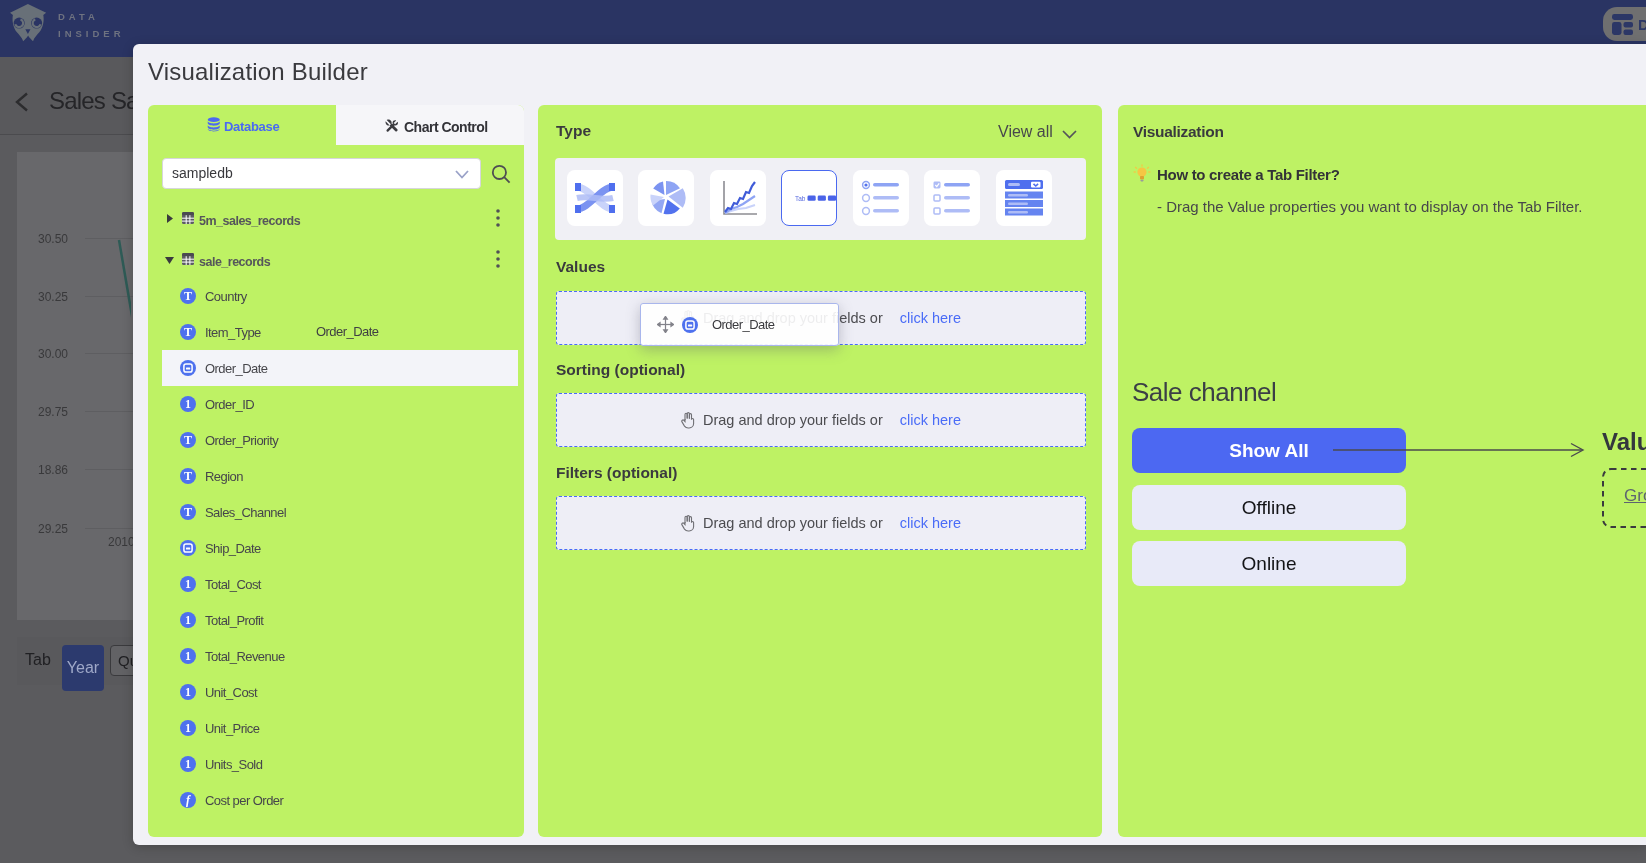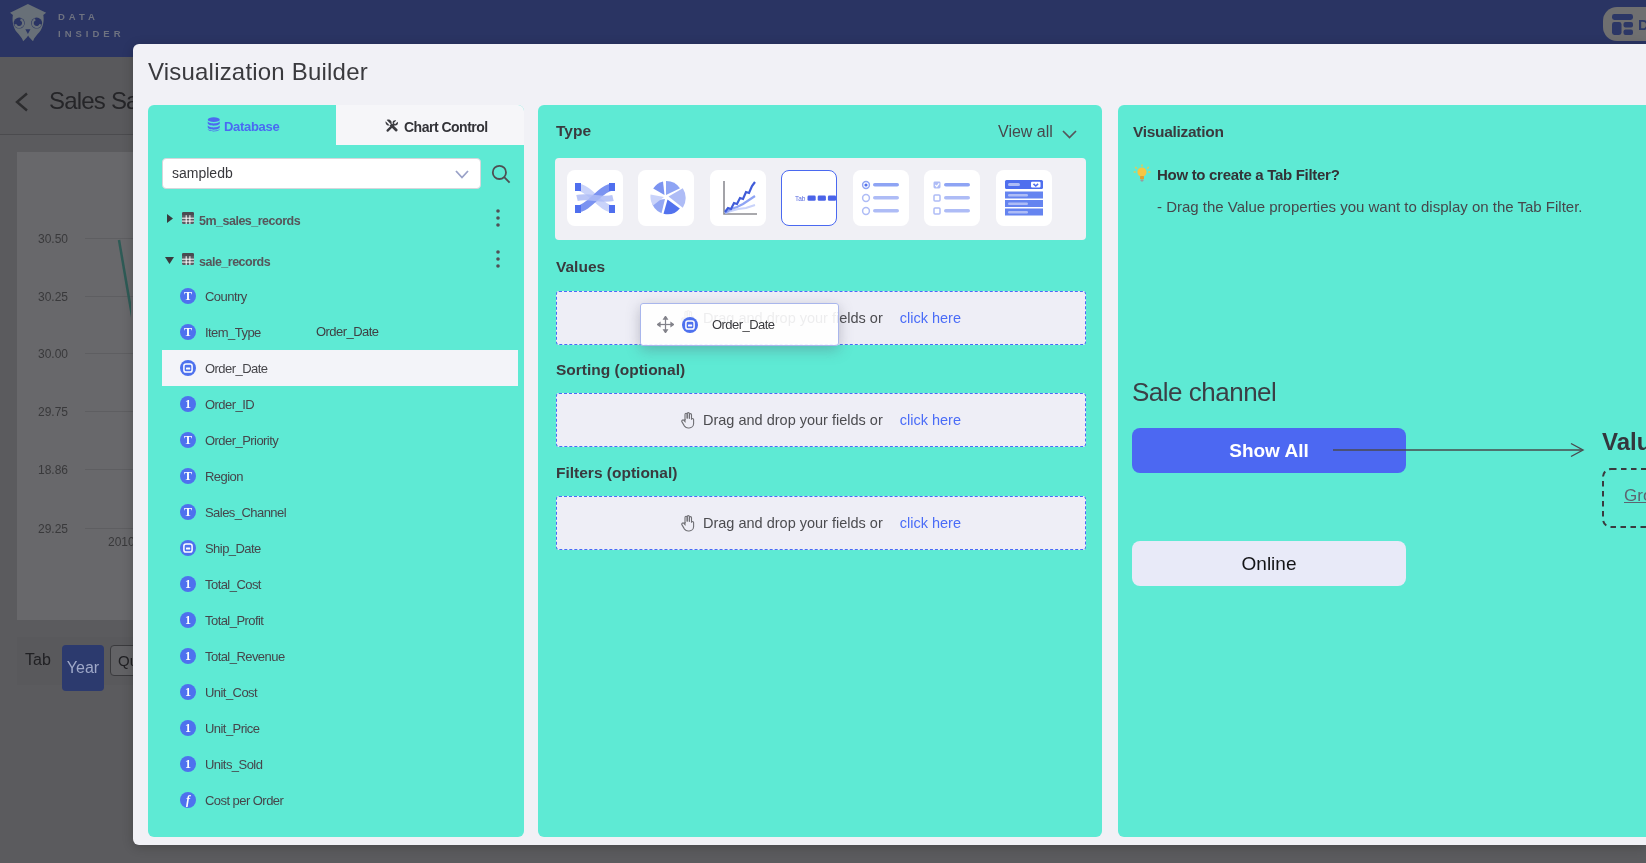--- a/index.html
+++ b/index.html
@@ -10,21 +10,21 @@
   .nav{position:absolute;top:0;left:0;width:1646px;height:57px;background:#2a3463}
   
   .bgtitle{position:absolute;top:57px;left:0;width:1646px;height:77px;background:#59595c;border-bottom:1px solid #4b4b4e}
   .bgchart{position:absolute;left:17px;top:152px;width:300px;height:468px;background:#68686b}
   .ylab{position:absolute;width:50px;text-align:right;font-size:12px;color:#39393b}
   .gline{position:absolute;height:1px;background:#5e5e61}
   .bgtabs{position:absolute;left:17px;top:637px;width:300px;height:48px;background:#59595c}
   
   .modal{position:absolute;left:133px;top:44px;width:1513px;height:801px;background:#f1f1f6;
          border-radius:6px 0 0 6px;box-shadow:0 2px 11px rgba(0,0,0,.22)}
-  .card{position:absolute;background:#5eead4;border-radius:6px;top:61px;bottom:8px}
+  .card{position:absolute;background:#bef264;border-radius:6px;top:61px;bottom:8px}
   .cardL{left:15px;width:376px}
   .cardM{left:405px;width:564px}
   .cardR{left:985px;width:540px}
   .dropzone{position:absolute;left:18px;width:530px;height:54px;background:#eeeef6;
             border:1px dashed #4a6cf7;border-radius:3px;box-sizing:border-box;
             display:flex;align-items:center;justify-content:center;font-size:14.5px;color:#4c4c50}
   .dz-blue{color:#4a6cf7;margin-left:17px}
   .seclab{position:absolute;left:18px;font-size:15.5px;font-weight:bold;color:#3a3a3e}
   .tile{position:absolute;top:12px;width:56px;height:56px;background:#fff;border-radius:8px}
   .fieldrow{position:absolute;left:32px;height:36px;display:flex;align-items:center}
@@ -394,20 +394,21 @@
             <line x1="2.2" y1="3" x2="3.8" y2="4.6"></line>
           <line x1="15.8" y1="3" x2="14.2" y2="4.6"></line>
             <line x1="0.6" y1="8" x2="2.8" y2="8"></line>
           <line x1="15.2" y1="8" x2="17.4" y2="8"></line>
         </g>
       </svg>
       <div class="abs" style="left:39px;top:61px;font-size:15px;font-weight:bold;letter-spacing:-0.3px;color:#333337">How to create a Tab Filter?</div>
       <div class="abs" style="left:39px;top:93px;font-size:15px;color:#47474b">- Drag the Value properties you want to display on the Tab Filter.</div>
       <div class="abs" style="left:14px;top:272px;font-size:26px;font-weight:normal;letter-spacing:-0.5px;color:#3b3f46">Sale channel</div>
       <div class="btn" style="top:323px;background:#4c68f2;color:#fff;font-weight:bold">Show All</div>
+      <div class="btn" style="top:380px">Offline</div>
       <div class="btn" style="top:436px">Online</div>
     </div>
 
     <div class="abs" style="left:183px;top:280px;font-size:13px;letter-spacing:-0.55px;color:#3f3f43">Order_Date</div>
 
     <div class="abs" style="left:507px;top:259px;width:199px;height:43px;background:rgba(255,255,255,0.9);
          border:1px solid #a9b6ec;border-radius:3px;box-sizing:border-box;
          box-shadow:0 4px 14px rgba(90,90,110,0.35);display:flex;align-items:center">
       <svg style="margin-left:16px" width="17" height="17" viewBox="0 0 18 18">
         <g stroke="#82828a" stroke-width="1.3" fill="#82828a">

